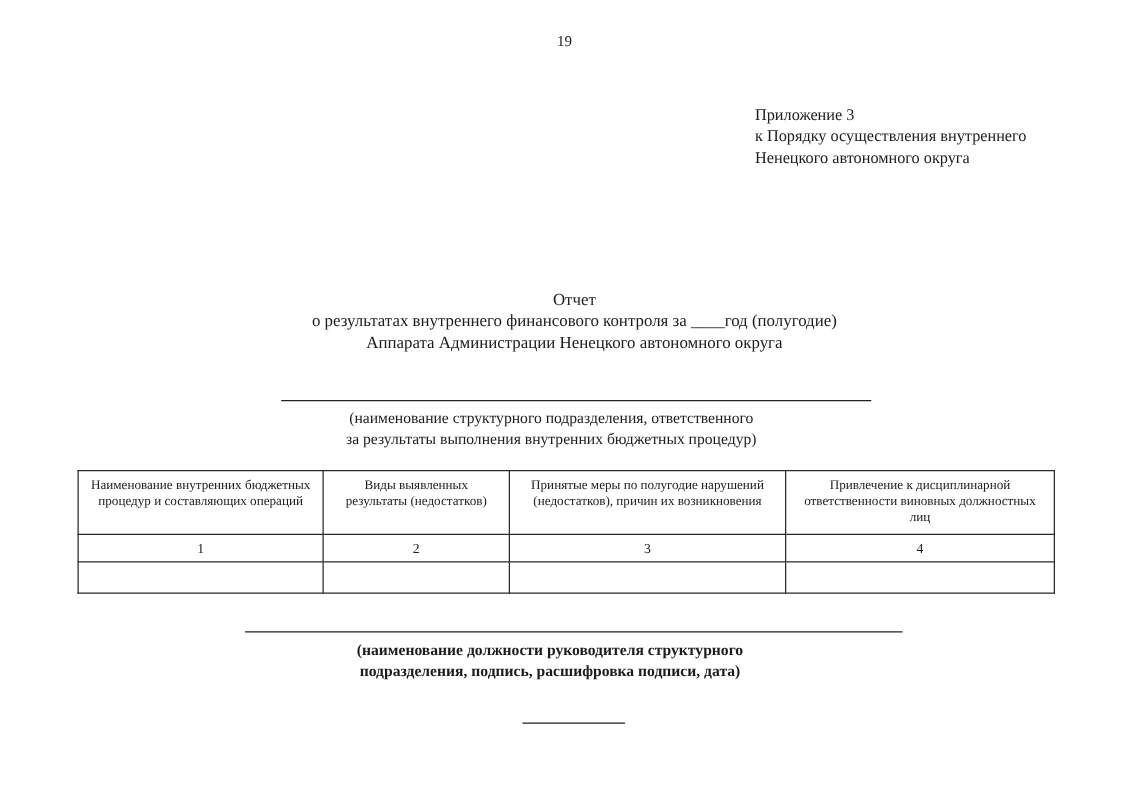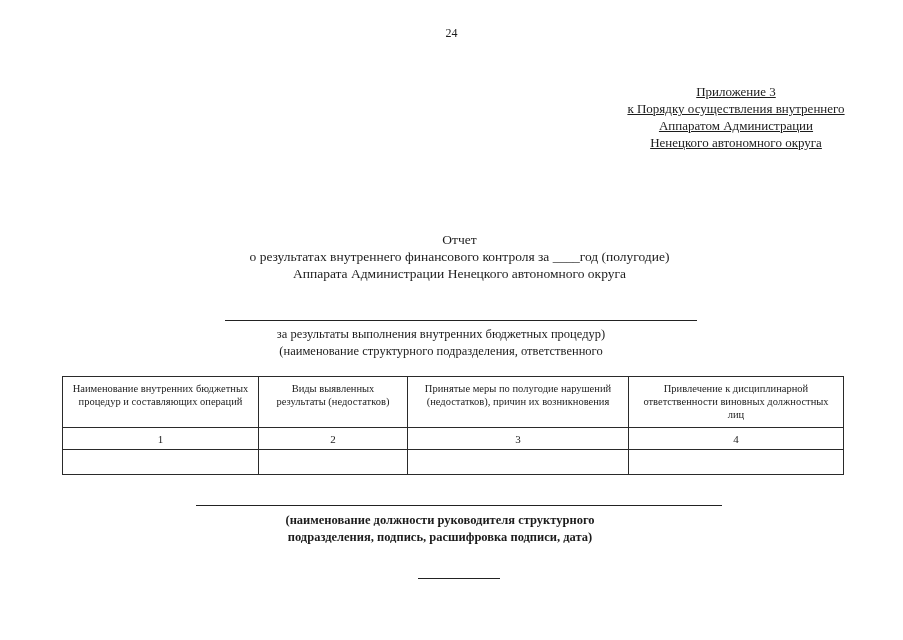--- a/index.html
+++ b/index.html
@@ -9,22 +9,22 @@
     position: relative;
     font-family: "Liberation Serif", "DejaVu Serif", serif;
     color: #1c1c1c;
     overflow: hidden;
   }
   .page-number {
     position: absolute; top: 26px; left: 0; width: 903px;
     text-align: center; font-size: 12px;
   }
   .appendix-block {
-    position: absolute; top: 83px; left: 586px; width: 300px;
-    font-size: 13px; line-height: 17px; text-align: center; text-decoration: underline;
+    position: absolute; top: 83px; left: 604px; width: 300px;
+    font-size: 13px; line-height: 17px; text-align: left;
   }
   .title-block {
     position: absolute; top: 231px; left: 8px; width: 903px;
     text-align: center; font-size: 13.5px; line-height: 17px;
   }
   .sig-line {
     position: absolute; border-top: 1.2px solid #222222; height: 0;
   }
   .sig-line-1 { top: 320px; left: 225px; width: 472px; }
   .sig-line-2 { top: 505px; left: 196px; width: 526px; }
@@ -53,40 +53,39 @@
   }
   td.num {
     height: 22px; vertical-align: middle;
     font-size: 11px; padding: 0;
   }
   td.blank { height: 25px; padding: 0; }
 </style>
 </head>
 <body>
 
-<div class="page-number">24</div>
+<div class="page-number">19</div>
 
 <div class="appendix-block">
   <div>Приложение 3</div>
   <div>к Порядку осуществления внутреннего</div>
-  <div>Аппаратом Администрации</div>
   <div>Ненецкого автономного округа</div>
 </div>
 
 <div class="title-block">
   <div>Отчет</div>
   <div>о результатах внутреннего финансового контроля за ____год (полугодие)</div>
   <div>Аппарата Администрации Ненецкого автономного округа</div>
 </div>
 
 <div class="sig-line sig-line-1"></div>
 
 <div class="caption caption-1">
+  <div>(наименование структурного подразделения, ответственного</div>
   <div>за результаты выполнения внутренних бюджетных процедур)</div>
-  <div>(наименование структурного подразделения, ответственного</div>
 </div>
 
 <table class="report-table">
   <colgroup>
     <col style="width:196px">
     <col style="width:149px">
     <col style="width:221px">
     <col style="width:215px">
   </colgroup>
   <tbody>

